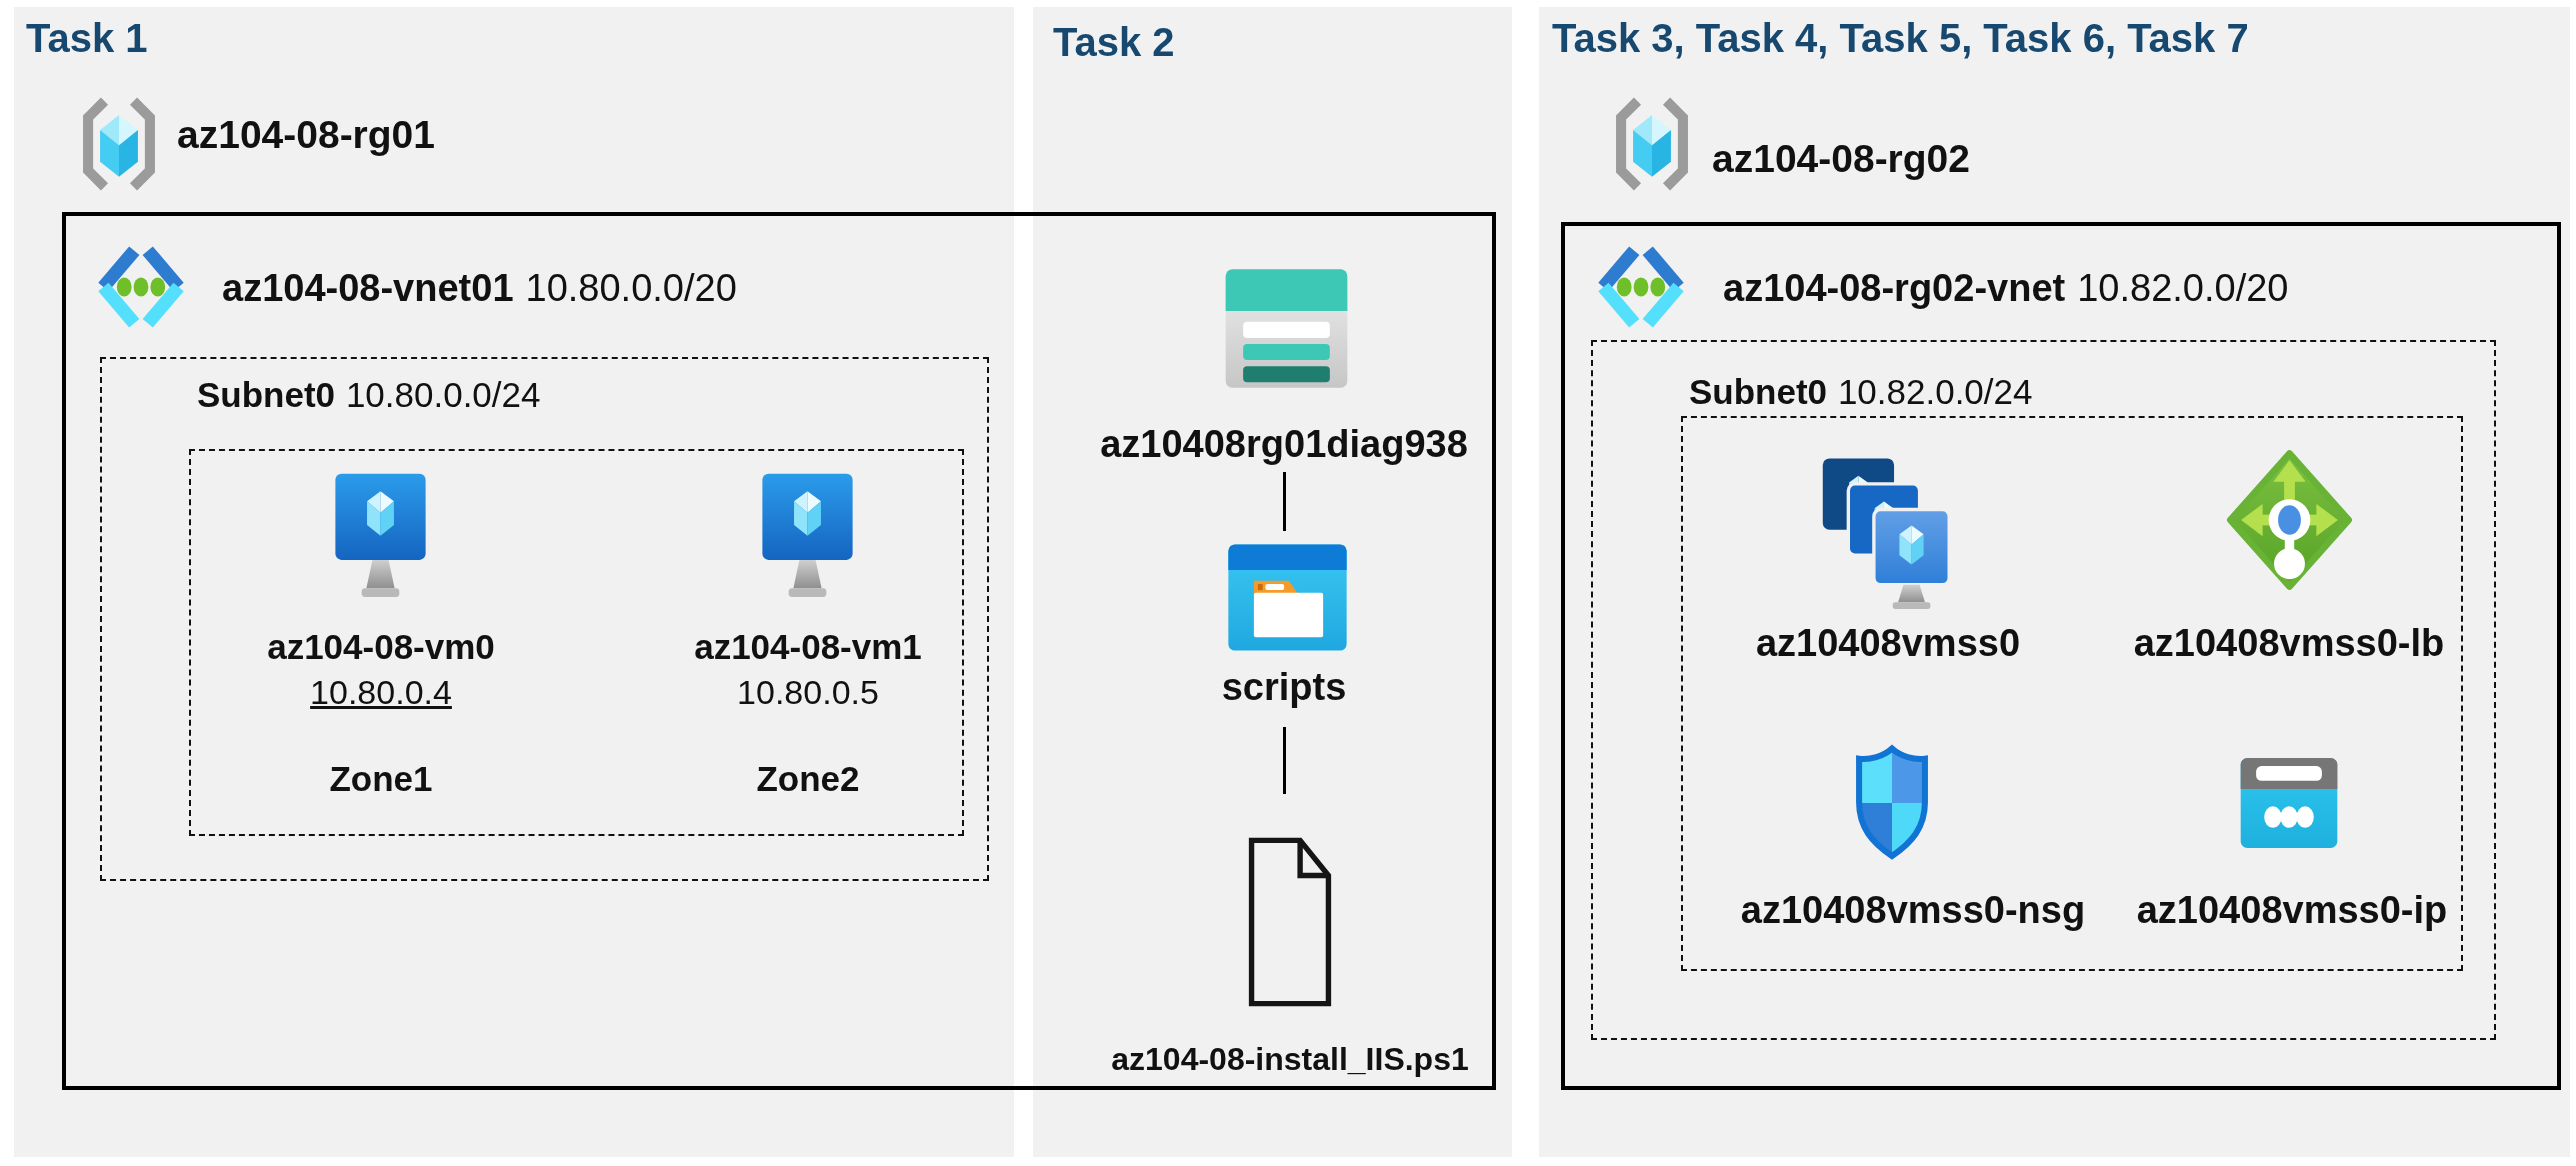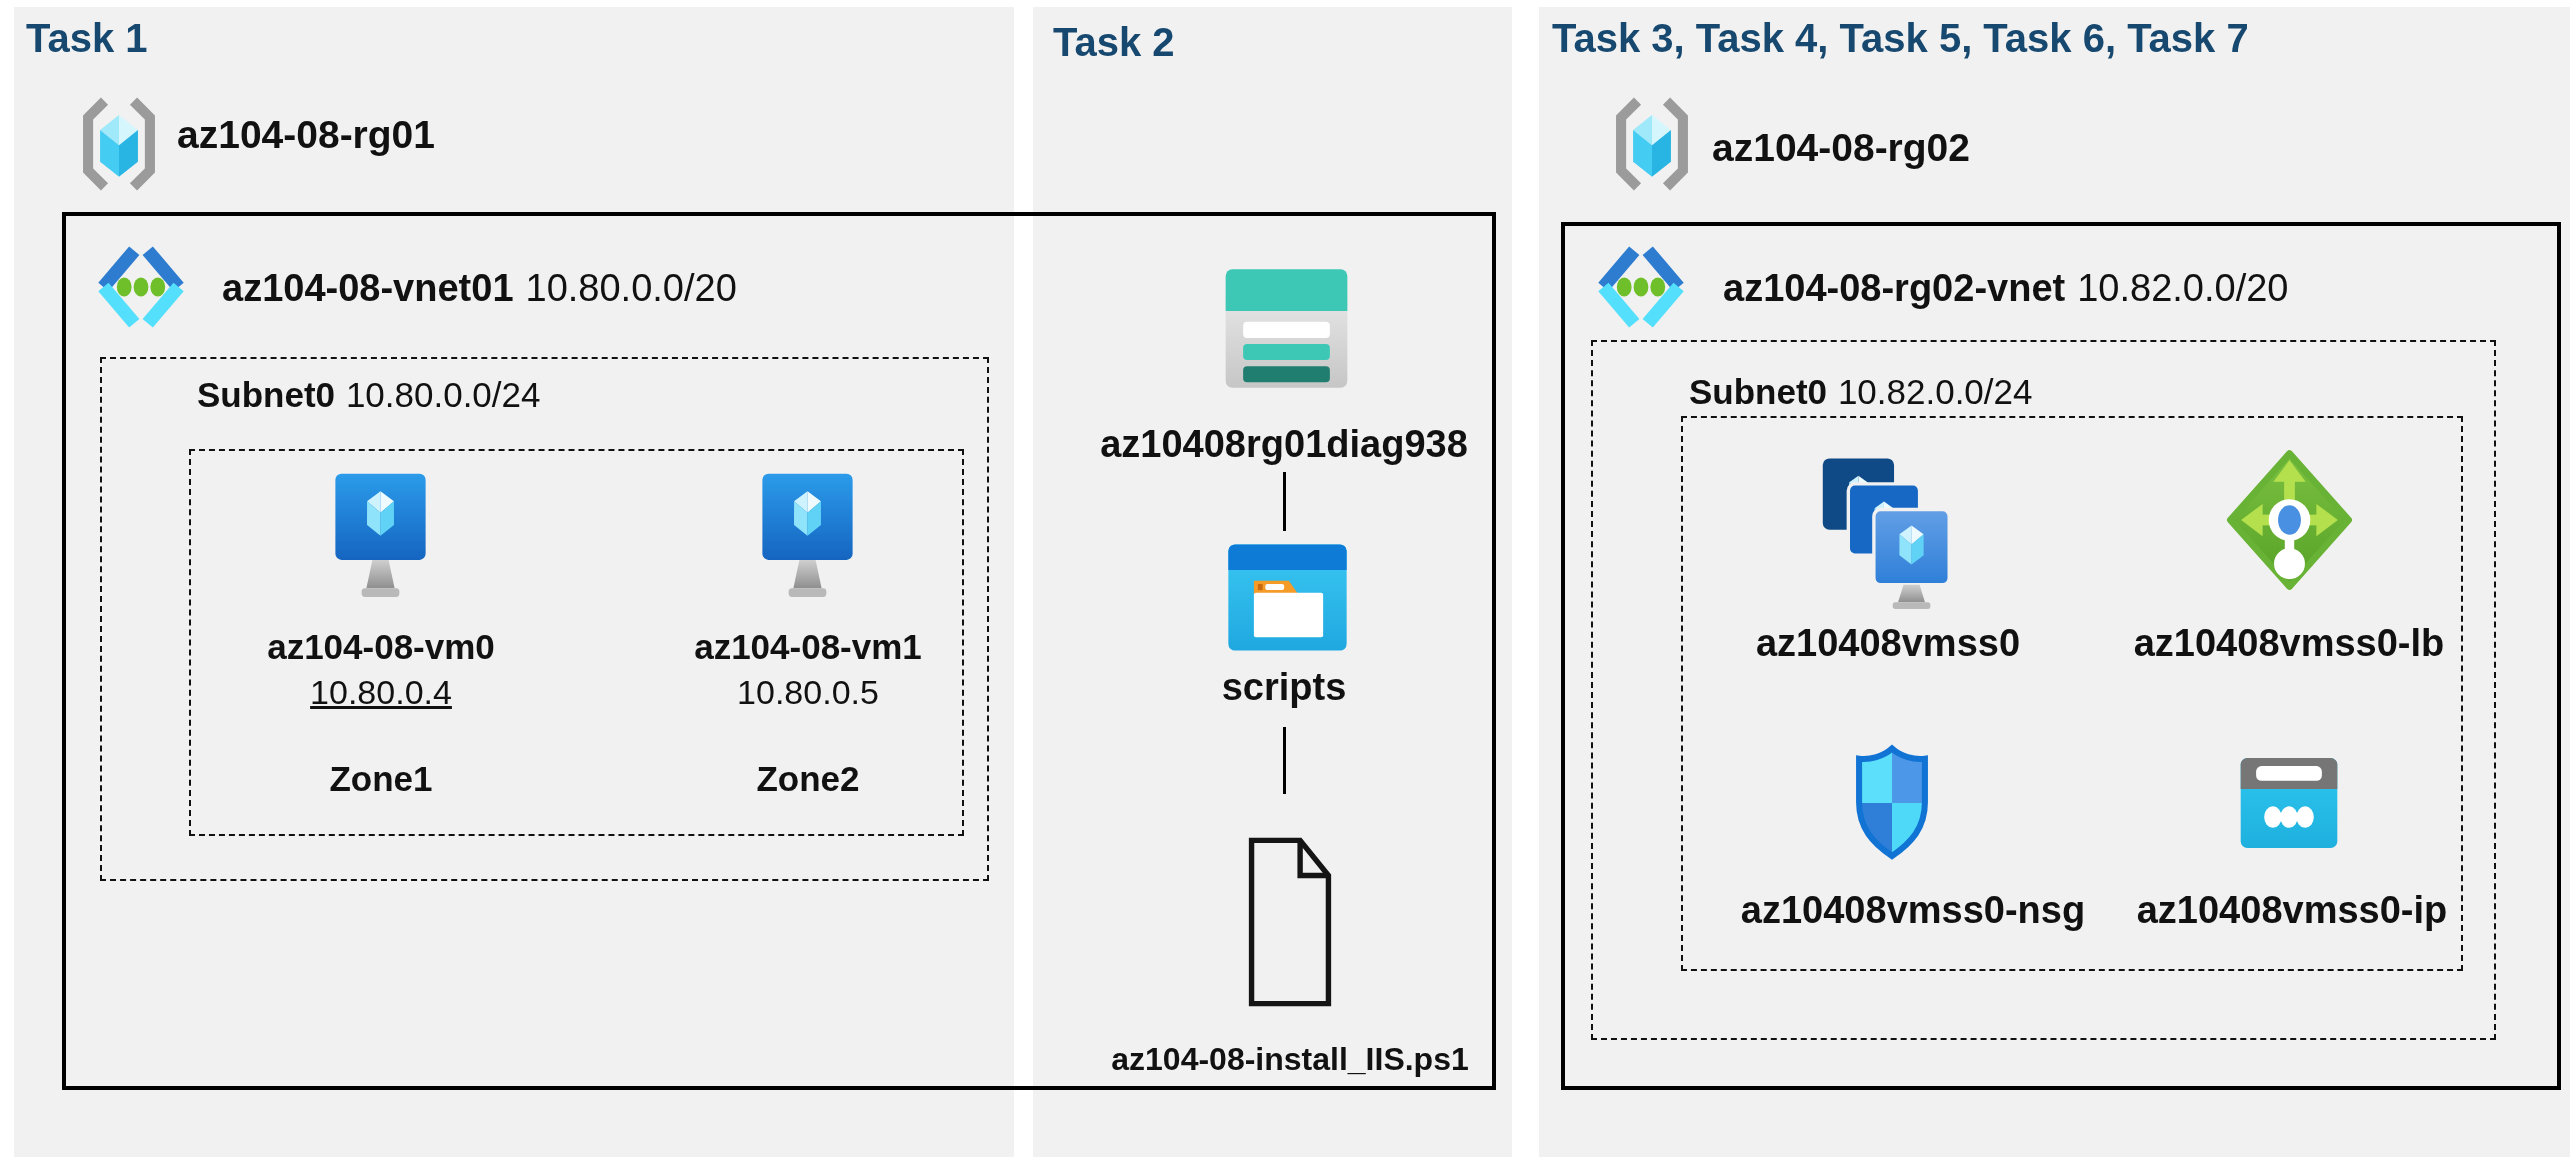--- a/index.html
+++ b/index.html
@@ -93,21 +93,21 @@
   <div class="ic" style="left:1611px;top:93px;width:82px;height:102px;">
     <svg viewBox="0 0 130 160">
       <path d="M42 12 L16 38 L16 122 L42 148" fill="none" stroke="#9B9B9B" stroke-width="16"></path>
       <path d="M88 12 L114 38 L114 122 L88 148" fill="none" stroke="#9B9B9B" stroke-width="16"></path>
       <polygon points="65,34 35,58 65,82" fill="#9FE9FB"></polygon>
       <polygon points="65,34 95,58 65,82" fill="#D6F6FE"></polygon>
       <polygon points="35,58 65,82 65,132 35,108" fill="#45CCF2"></polygon>
       <polygon points="95,58 65,82 65,132 95,108" fill="#28B5E4"></polygon>
     </svg>
   </div>
-  <div class="lbl rg-label" style="left:1712px;top:126px;">az104-08-rg02</div>
+  <div class="lbl rg-label" style="left:1712px;top:137px;">az104-08-rg02</div>
 
   <div class="ic" style="left:94px;top:237px;width:94px;height:100px;">
     <svg viewBox="0 0 140 140">
       <path d="M60 16 L14 70" stroke="#2E7CD0" stroke-width="20" fill="none"></path>
       <path d="M14 70 L60 124" stroke="#54E0FC" stroke-width="20" fill="none"></path>
       <path d="M80 16 L126 70" stroke="#2E7CD0" stroke-width="20" fill="none"></path>
       <path d="M126 70 L80 124" stroke="#54E0FC" stroke-width="20" fill="none"></path>
       <ellipse cx="45" cy="70" rx="11" ry="14" fill="#6FBF2A"></ellipse>
       <ellipse cx="70" cy="70" rx="11" ry="14" fill="#6FBF2A"></ellipse>
       <ellipse cx="95" cy="70" rx="11" ry="14" fill="#6FBF2A"></ellipse>

